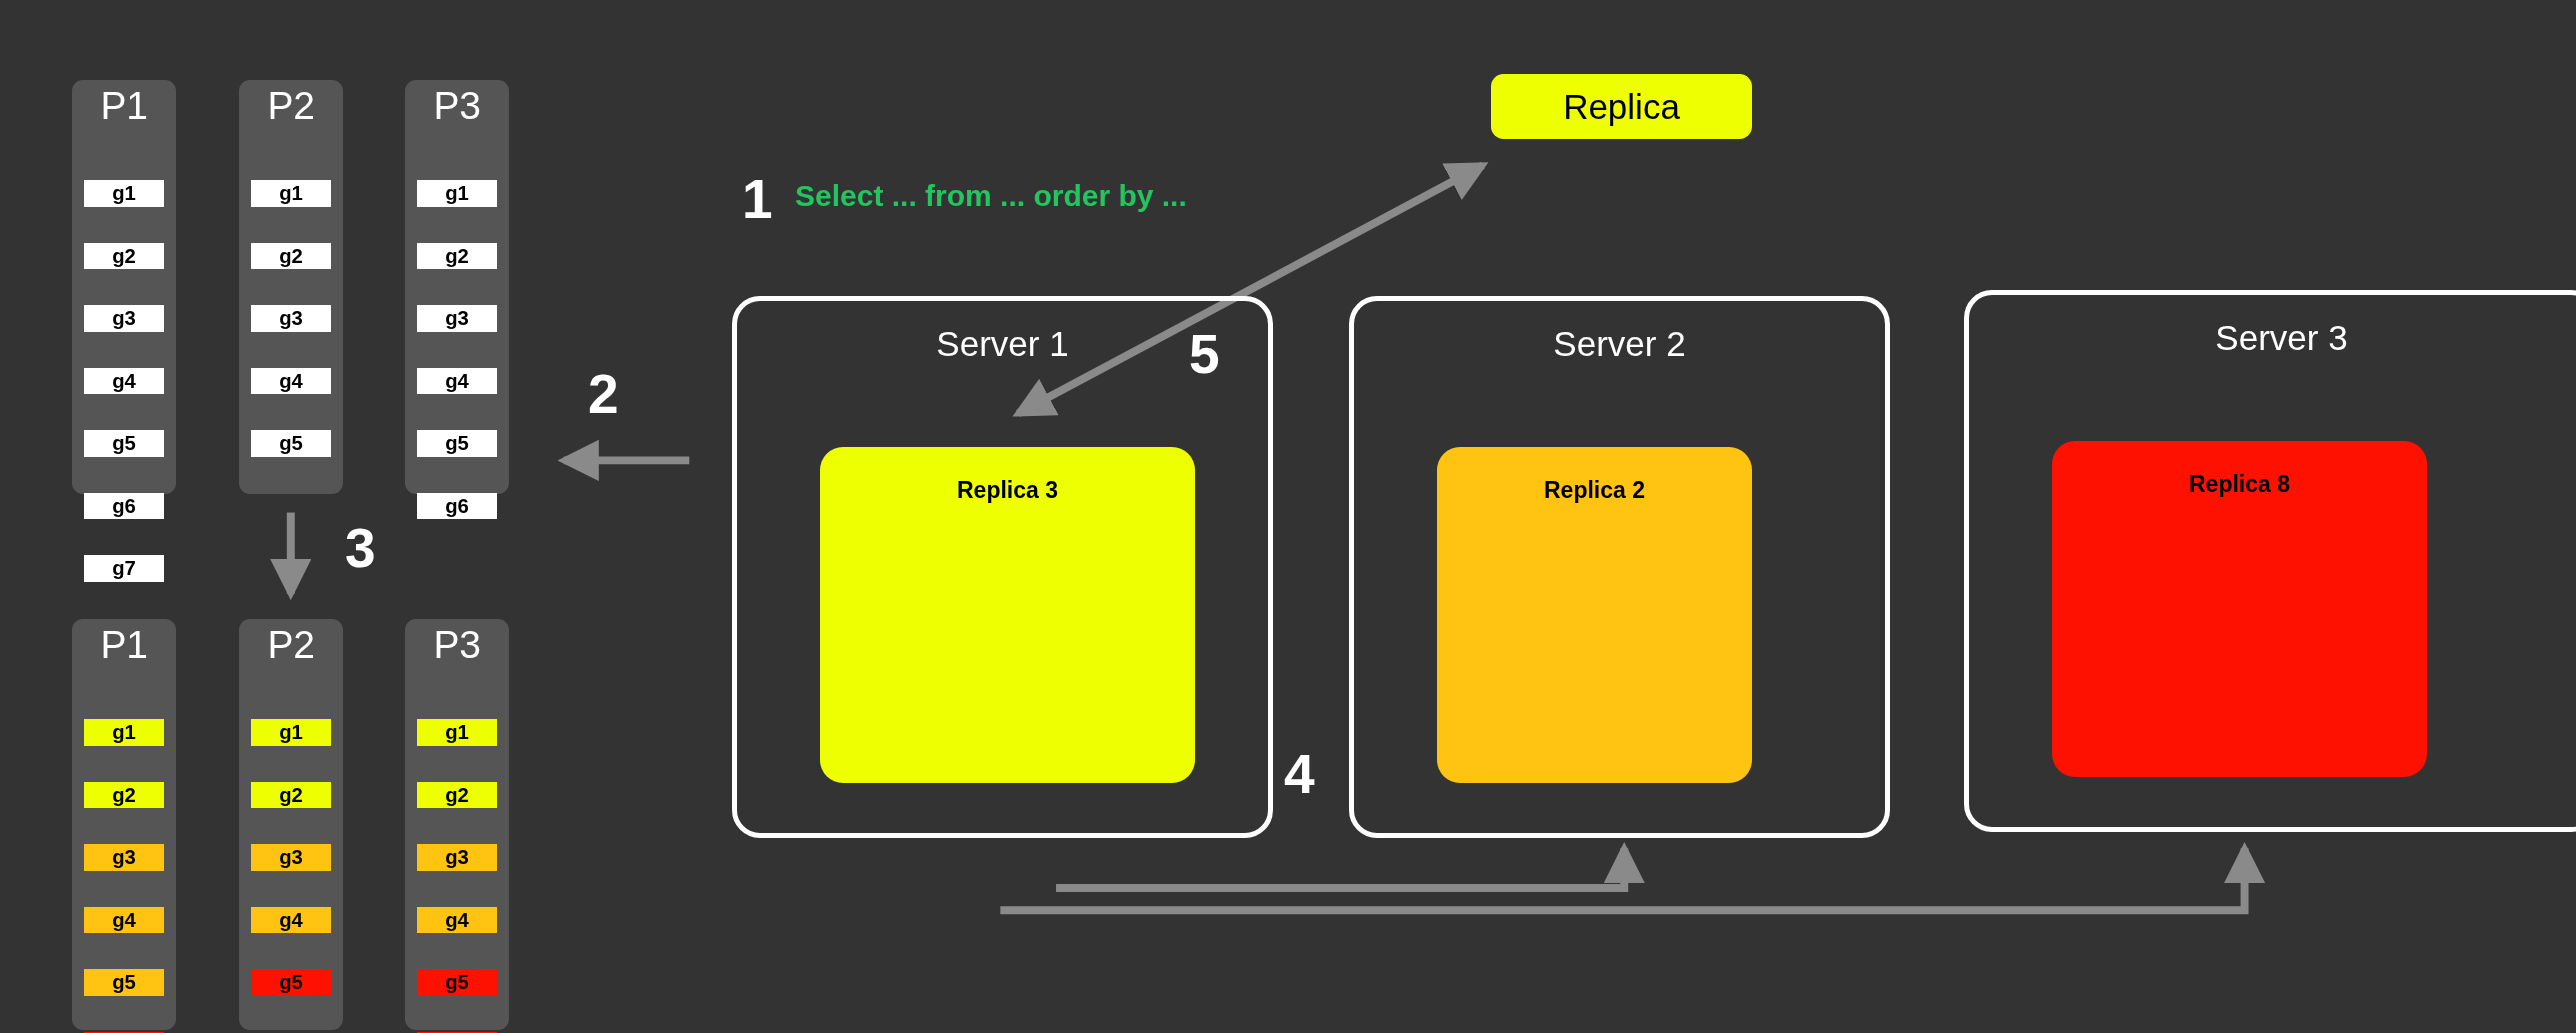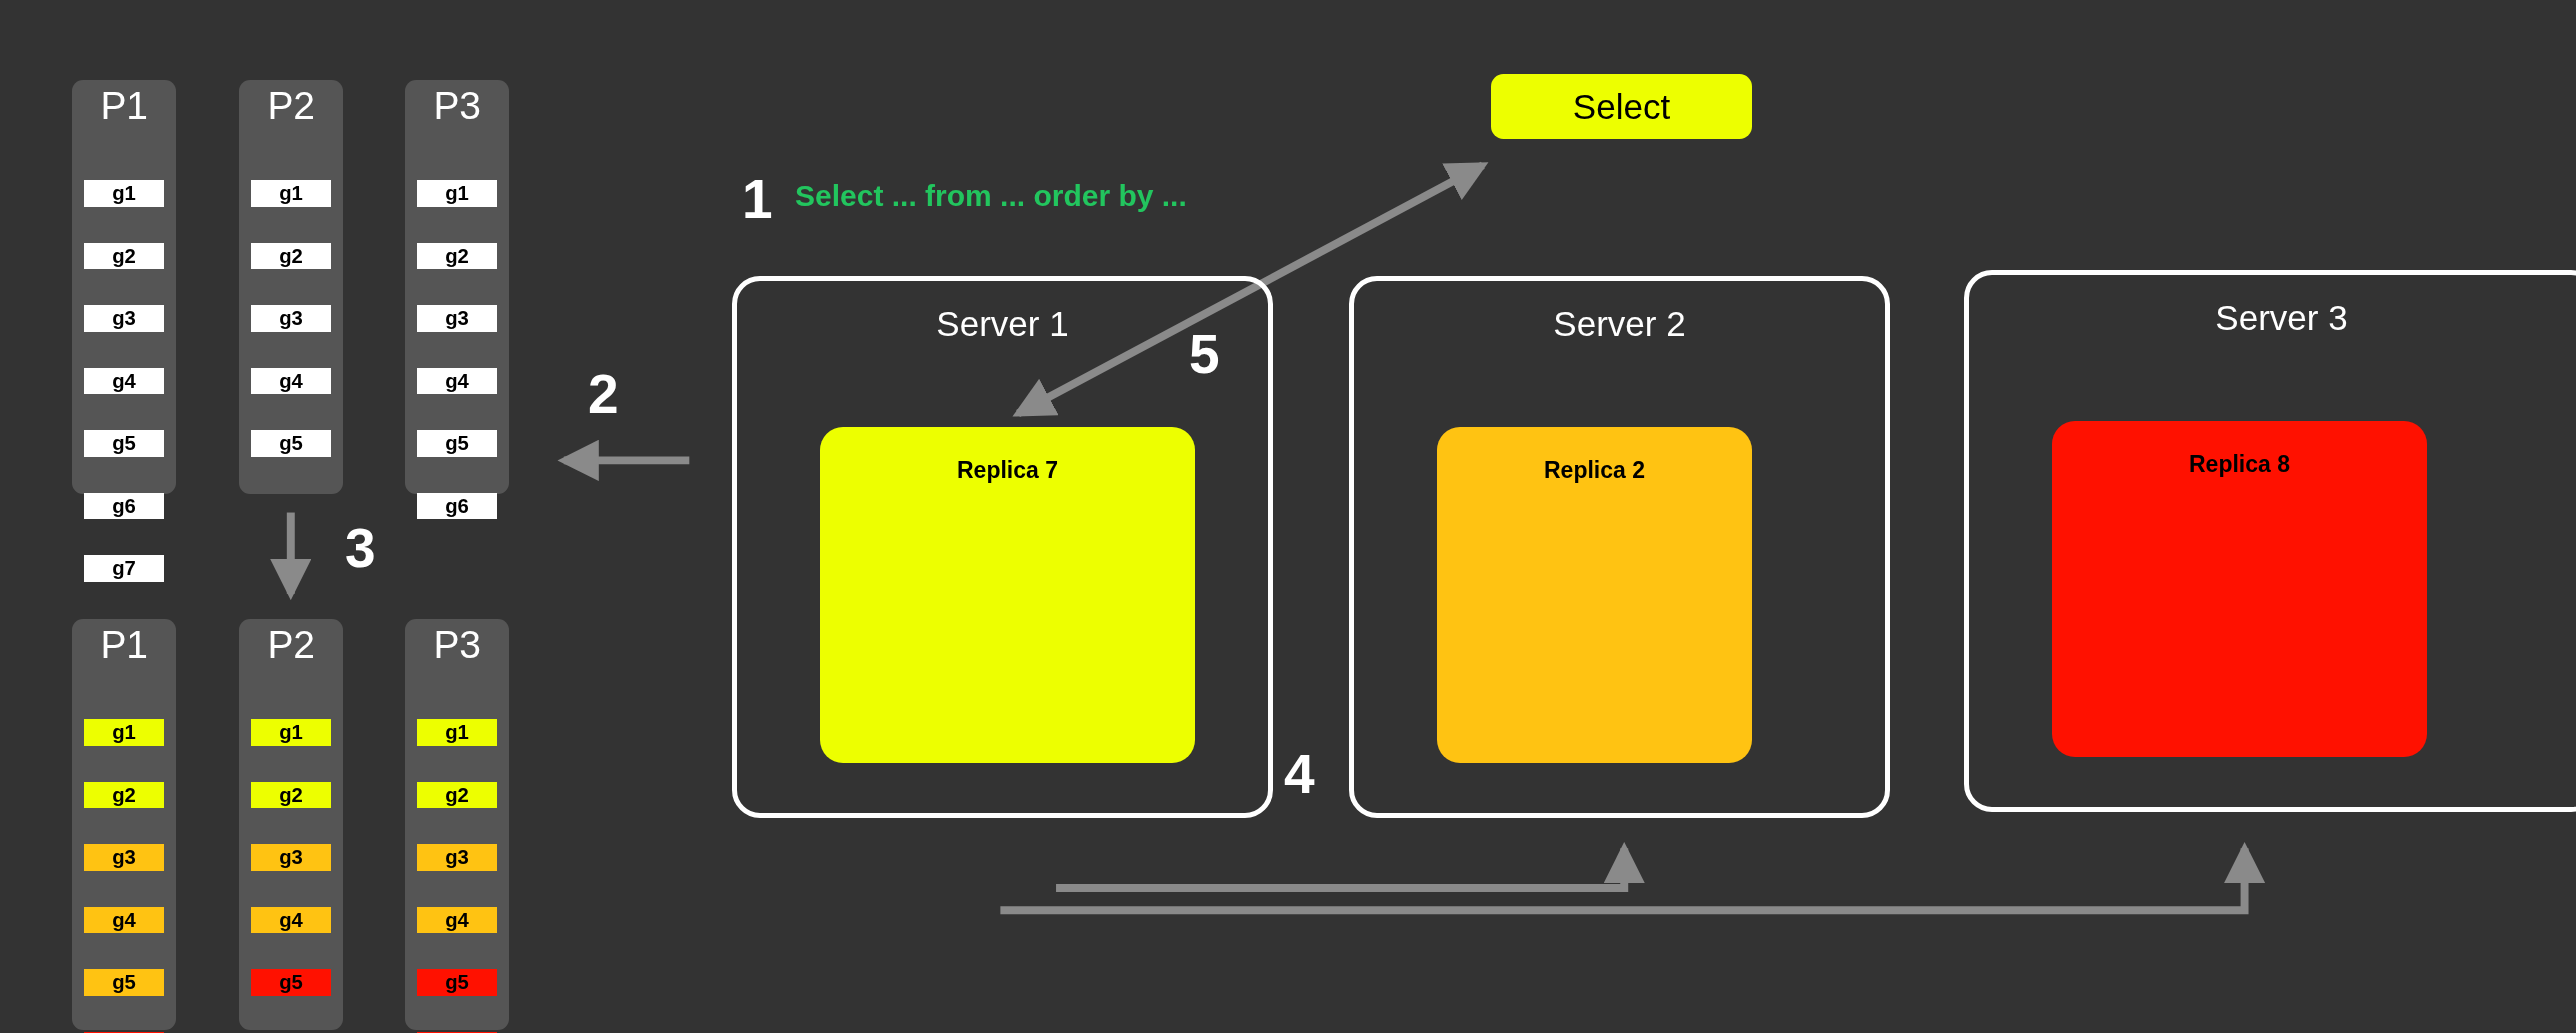--- a/index.html
+++ b/index.html
@@ -91,20 +91,21 @@
     line-height: 1;
   }
 
   
   .server-box {
     position: absolute;
     border: 5.3px solid #FFFFFF;
     border-radius: 28px;
     box-sizing: border-box;
     background: transparent;
+    margin-top: 20px;
   }
   .server-title {
     position: absolute;
     top: 25px;
     left: 0;
     width: 100%;
     text-align: center;
     color: #FFFFFF;
     font-size: 35px;
     font-weight: 400;
@@ -174,21 +175,21 @@
 
   <div class="step-num" style="left:742px; top:172px;">1</div>
   <div class="step-num" style="left:588px; top:367px;">2</div>
   <div class="step-num" style="left:345px; top:521px;">3</div>
   <div class="step-num" style="left:1284px; top:747px;">4</div>
   <div class="step-num" style="left:1189px; top:327px;">5</div>
 
   <div class="query-text" style="left:795px; top:181px;">Select ... from ... order by ...</div>
 
   <div class="client-box" style="left:1491px; top:74px; width:261px; height:65px;">
-    <span>Select</span>
+    <span>Replica</span>
   </div>
 
   <div class="partition" style="left:72px; top:80px; width:104px; height:414px;">
     <div class="partition-title">P1</div>
     <div class="cells">
       <div class="cell">g1</div>
       <div class="cell">g2</div>
       <div class="cell">g3</div>
       <div class="cell">g4</div>
       <div class="cell">g5</div>
@@ -252,21 +253,21 @@
       <div class="cell orange">g3</div>
       <div class="cell orange">g4</div>
       <div class="cell red">g5</div>
       <div class="cell red">g6</div>
     </div>
   </div>
 
   <div class="server-box" style="left:732px; top:276px; width:541px; height:542px;">
     <div class="server-title">Server 1</div>
     <div class="replica r1" style="left:83px; top:146px; width:375px; height:336px;">
-      <span>Replica 7</span>
+      <span>Replica 3</span>
     </div>
   </div>
 
   <div class="server-box" style="left:1349px; top:276px; width:541px; height:542px;">
     <div class="server-title">Server 2</div>
     <div class="replica r2" style="left:83px; top:146px; width:315px; height:336px;">
       <span>Replica 2</span>
     </div>
   </div>
 

